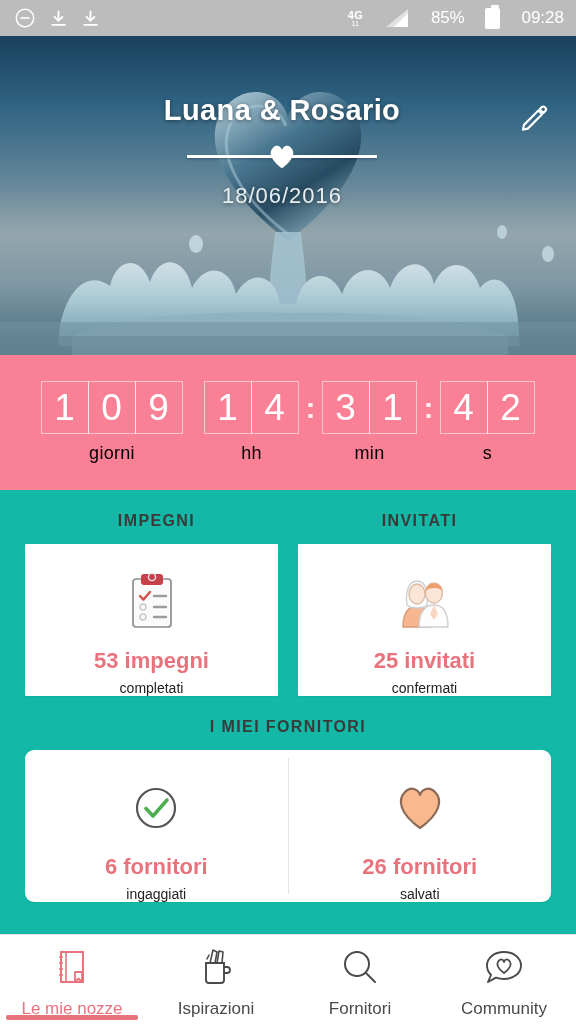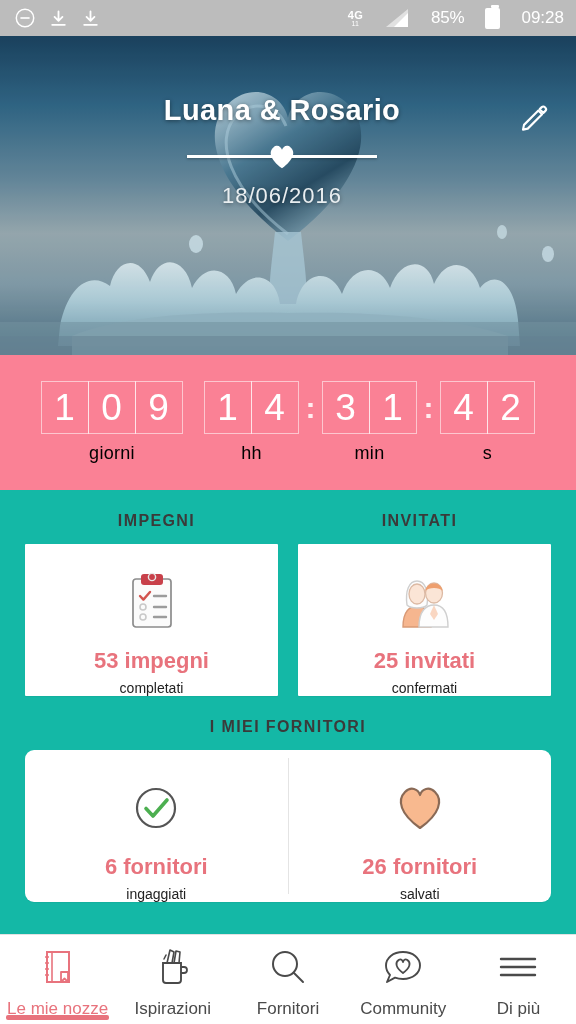--- a/index.html
+++ b/index.html
@@ -384,26 +384,16 @@
     <div class="nav-item">
       <div class="nav-icon">
         <svg width="40" height="38" viewBox="0 0 40 38">
           <path d="M20 4 C 30 4, 37 10, 37 17.5 C 37 25, 30 31, 20 31 C 17 31, 14.5 30.6, 12 29.7 L 4 34 L 7 27 C 4.5 24.4, 3 21.1, 3 17.5 C 3 10, 10 4, 20 4 Z" fill="none" stroke="#4a4a4a" stroke-width="1.9" stroke-linejoin="round"></path>
           <path d="M20 25 C 12.5 19.5, 12 14.5, 15.6 12 C 18 10.4, 19.6 12, 20 14 C 20.4 12, 22 10.4, 24.4 12 C 28 14.5, 27.5 19.5, 20 25 Z" fill="none" stroke="#4a4a4a" stroke-width="1.8" stroke-linejoin="round"></path>
         </svg>
       </div>
       <div class="nav-label">Community</div>
     </div>
 
-    <div class="nav-item">
-      <div class="nav-icon">
-        <svg width="40" height="30" viewBox="0 0 40 30">
-          <line x1="3" y1="7" x2="37" y2="7" stroke="#4a4a4a" stroke-width="2.4" stroke-linecap="round"></line>
-          <line x1="3" y1="15" x2="37" y2="15" stroke="#4a4a4a" stroke-width="2.4" stroke-linecap="round"></line>
-          <line x1="3" y1="23" x2="37" y2="23" stroke="#4a4a4a" stroke-width="2.4" stroke-linecap="round"></line>
-        </svg>
-      </div>
-      <div class="nav-label">Di più</div>
-    </div>
 
   </div>
 
 </div>
 
 </body></html>

